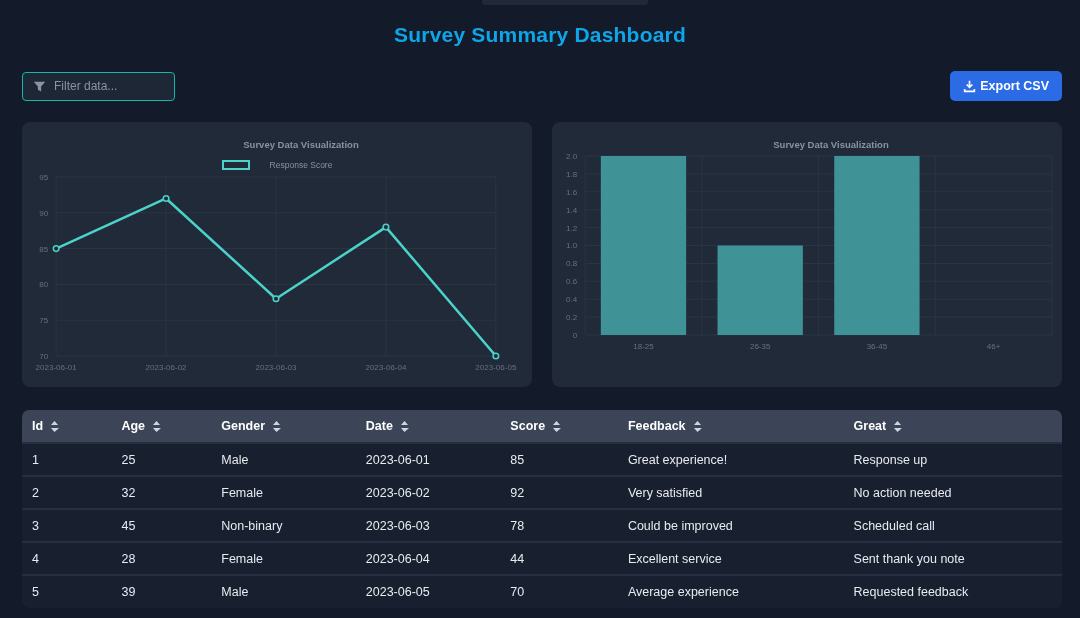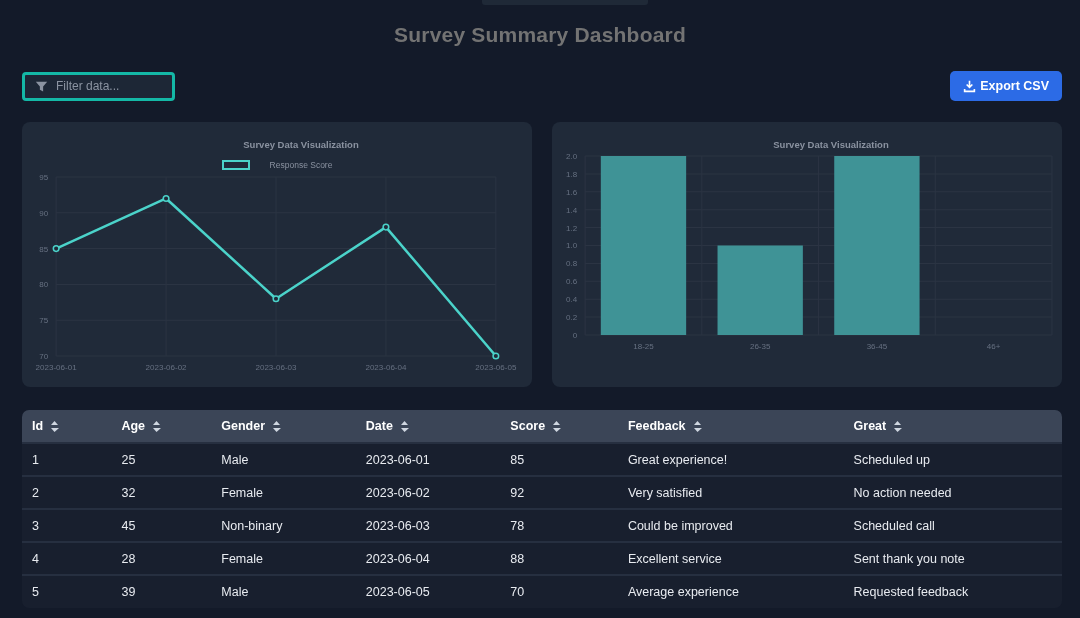--- a/index.html
+++ b/index.html
@@ -8,30 +8,30 @@
     background:#131a29;
     font-family:"Liberation Sans", sans-serif;
     position:relative;
     overflow:hidden;
   }
   .top-notch {
     position:absolute; left:482px; top:0; width:166px; height:5px;
     background:#1f2937; border-radius:0 0 3px 3px;
   }
   .page-title {
-    text-align:center; color:#737373; font-size:21px; font-weight:bold;
+    text-align:center; color:#0ea5e9; font-size:21px; font-weight:bold;
     padding-top:23px; letter-spacing:0.2px;
   }
   .toolbar {
     display:flex; justify-content:space-between; align-items:center;
     margin:24px 18px 0 22px; height:30px;
   }
   .filter-box {
     display:flex; align-items:center; gap:8px;
-    background:#1d2736; border:3px solid #14b8a6; border-radius:4px;
+    background:#1d2736; border:1px solid #14b8a6; border-radius:4px;
     width:153px; height:29px; padding:0 10px;
   }
   .filter-box svg { flex:0 0 auto; }
   .filter-box input {
     background:transparent; border:none; outline:none;
     color:#c6ccd6; font-size:12px; width:110px;
     font-family:"Liberation Sans", sans-serif;
   }
   .filter-box input::placeholder { color:#8b93a1; }
   .export-btn {
@@ -252,21 +252,21 @@
         </tr>
       </thead>
     <tbody id="tbody">
         <tr>
           <td>1</td>
           <td>25</td>
           <td>Male</td>
           <td>2023-06-01</td>
           <td>85</td>
           <td>Great experience!</td>
-          <td>Scheduled up</td>
+          <td>Response up</td>
         </tr>
         <tr>
           <td>2</td>
           <td>32</td>
           <td>Female</td>
           <td>2023-06-02</td>
           <td>92</td>
           <td>Very satisfied</td>
           <td>No action needed</td>
         </tr>
@@ -277,21 +277,21 @@
           <td>2023-06-03</td>
           <td>78</td>
           <td>Could be improved</td>
           <td>Scheduled call</td>
         </tr>
         <tr>
           <td>4</td>
           <td>28</td>
           <td>Female</td>
           <td>2023-06-04</td>
-          <td>88</td>
+          <td>44</td>
           <td>Excellent service</td>
           <td>Sent thank you note</td>
         </tr>
         <tr>
           <td>5</td>
           <td>39</td>
           <td>Male</td>
           <td>2023-06-05</td>
           <td>70</td>
           <td>Average experience</td>

